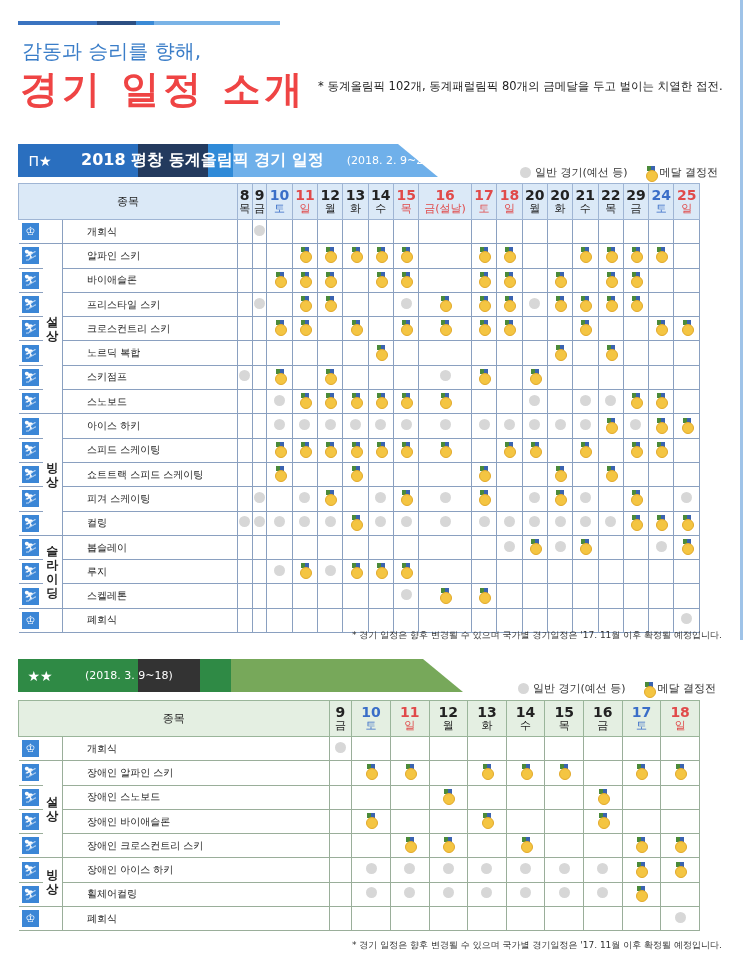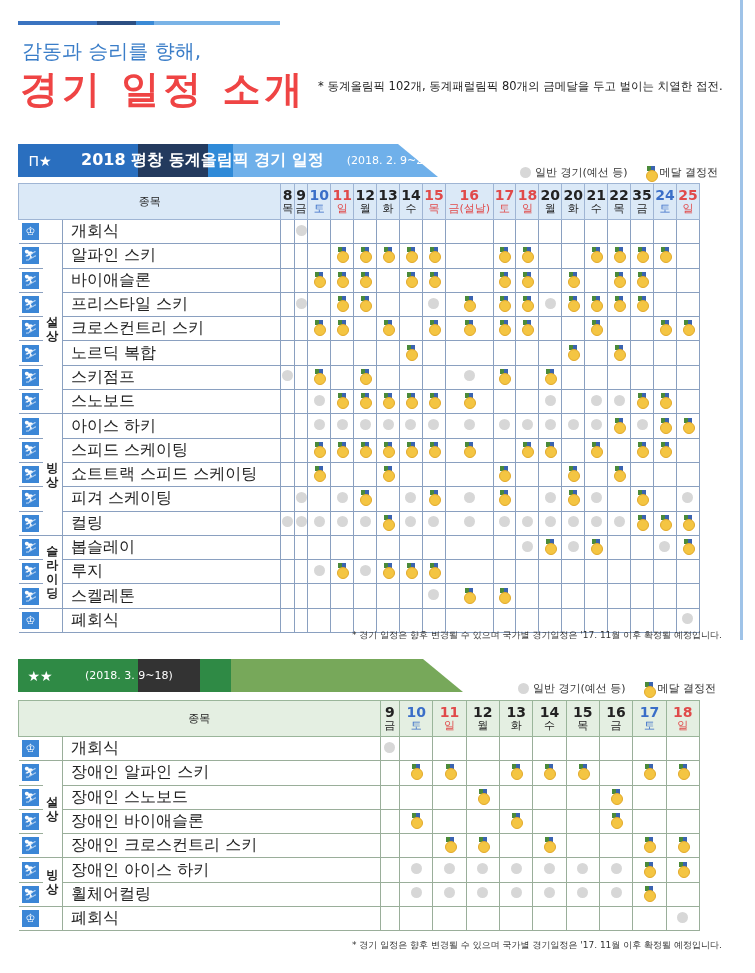--- a/index.html
+++ b/index.html
@@ -24,21 +24,21 @@
 .olym th{background:#dbe9f7;border-color:#9fb5d4;font-weight:normal}
 .para th{background:#e4efe2;border-color:#9ab59a;font-weight:normal}
 .para td{border-color:#9aae9a}
 th .d{font-size:14px;font-weight:bold;display:block;line-height:15px}
 th .w{font-size:11px;display:block;line-height:12px}
 .sat{color:#3a6ec8}.sun{color:#e04a4a}
 td.icon{width:24px;border-left:none;border-right:none}
 td.icon span{display:inline-block;width:17px;height:17px;background:#3b86d6;color:#fff;font-size:11px;line-height:17px}
 .para td.icon span{background:#3b86d6}
 td.cat{width:20px;border-left:none;font-size:12px;font-weight:bold;line-height:14px}
-td.name{text-align:left;padding-left:8px;font-size:16px}
+td.name{text-align:left;padding-left:24px;font-size:10px}
 .foot{position:absolute;font-size:9px;color:#333}
 </style>
 </head>
 <body>
 
 <div class="topbar"></div>
 <div class="rightline"></div>
 <div class="subtitle">감동과 승리를 향해,</div>
 <div class="title">경기 일정 소개</div>
 <div class="notes">
@@ -116,21 +116,21 @@
         </th>
         <th class="">
           <span class="d">21</span>
           <span class="w">수</span>
         </th>
         <th class="">
           <span class="d">22</span>
           <span class="w">목</span>
         </th>
         <th class="">
-          <span class="d">35</span>
+          <span class="d">29</span>
           <span class="w">금</span>
         </th>
         <th class="sat">
           <span class="d">24</span>
           <span class="w">토</span>
         </th>
         <th class="sun">
           <span class="d">25</span>
           <span class="w">일</span>
         </th>

